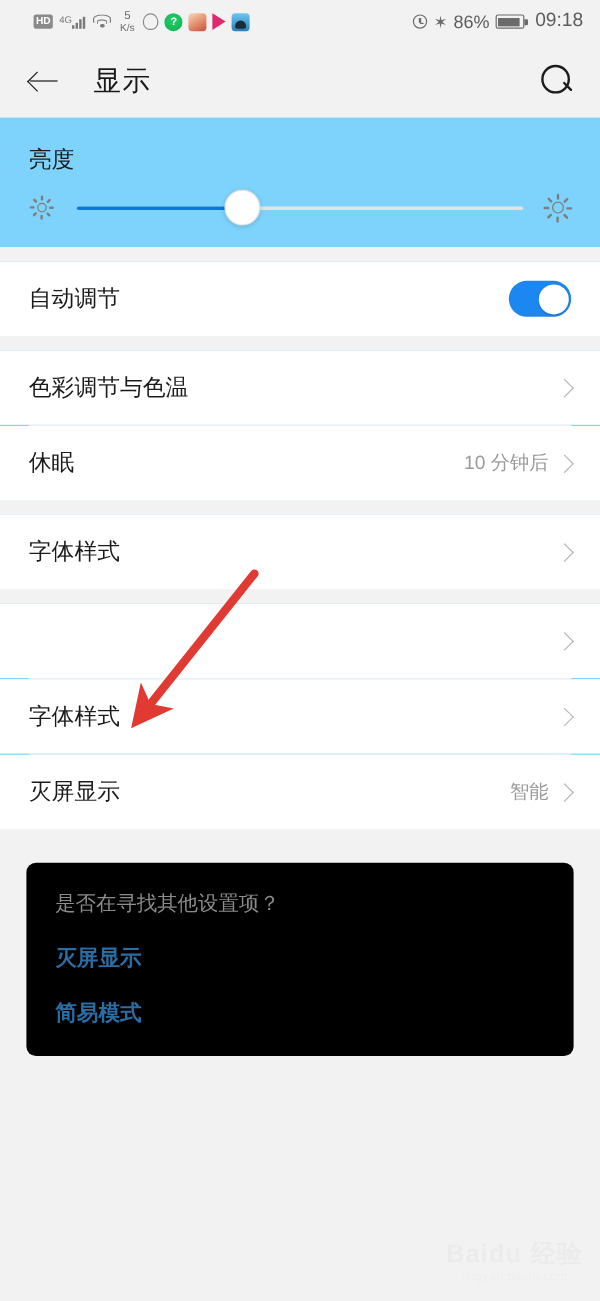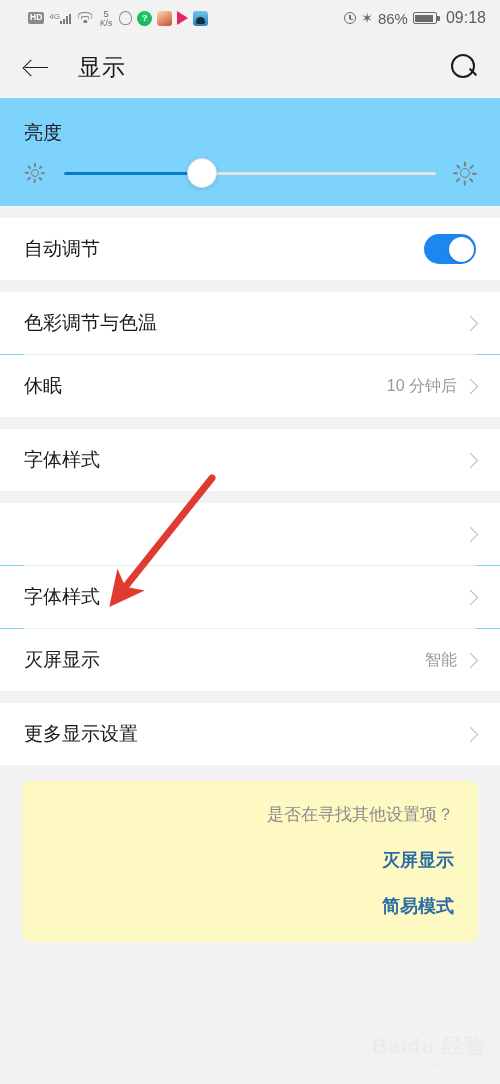--- a/index.html
+++ b/index.html
@@ -121,21 +121,21 @@
 
   .toggle{
     margin-left:auto; width:52px; height:30px; border-radius:15px; background:#1c87f0;
     position:relative; flex:none; cursor:pointer;
   }
   .toggle .knob{ position:absolute; top:2.5px; right:2.5px; width:25px; height:25px;
     background:#fff; border-radius:50%; box-shadow:0 1px 2px rgba(0,0,0,.2);}
 
   
   .sugg-wrap{ padding:16px 22px 0 22px; background:#f2f2f2;}
-  .sugg{ background:#fef9c3; border-radius:8px; padding:22px 24px 24px 24px;text-align:right;}
+  .sugg{ background:#000000; border-radius:8px; padding:22px 24px 24px 24px;}
   .sugg-q{ font-size:17px; color:#8c8c8c; margin-bottom:22px;}
   .sugg-link{ font-size:18px; color:#2b6ca3; font-weight:bold; margin-bottom:22px; cursor:pointer;}
   .sugg-link:last-child{ margin-bottom:0;}
 
   
   .annot{ position:absolute; left:0; top:0; width:500px; height:1084px; pointer-events:none;}
 
   
   .watermark{
     position:absolute; right:14px; bottom:14px; text-align:center;
@@ -275,26 +275,20 @@
     <div class="divider"></div>
     <div class="row">
       <span class="row-label">灭屏显示</span>
       <span class="row-value">智能</span>
       <span class="chev"></span>
     </div>
   </div>
 
   <div class="gap"></div>
 
-  <div class="card">
-    <div class="row">
-      <span class="row-label">更多显示设置</span>
-      <span class="chev"></span>
-    </div>
-  </div>
 
   <div class="sugg-wrap">
     <div class="sugg">
       <div class="sugg-q">是否在寻找其他设置项？</div>
       <div class="sugg-link">灭屏显示</div>
       <div class="sugg-link">简易模式</div>
     </div>
   </div>
 
 </div>

